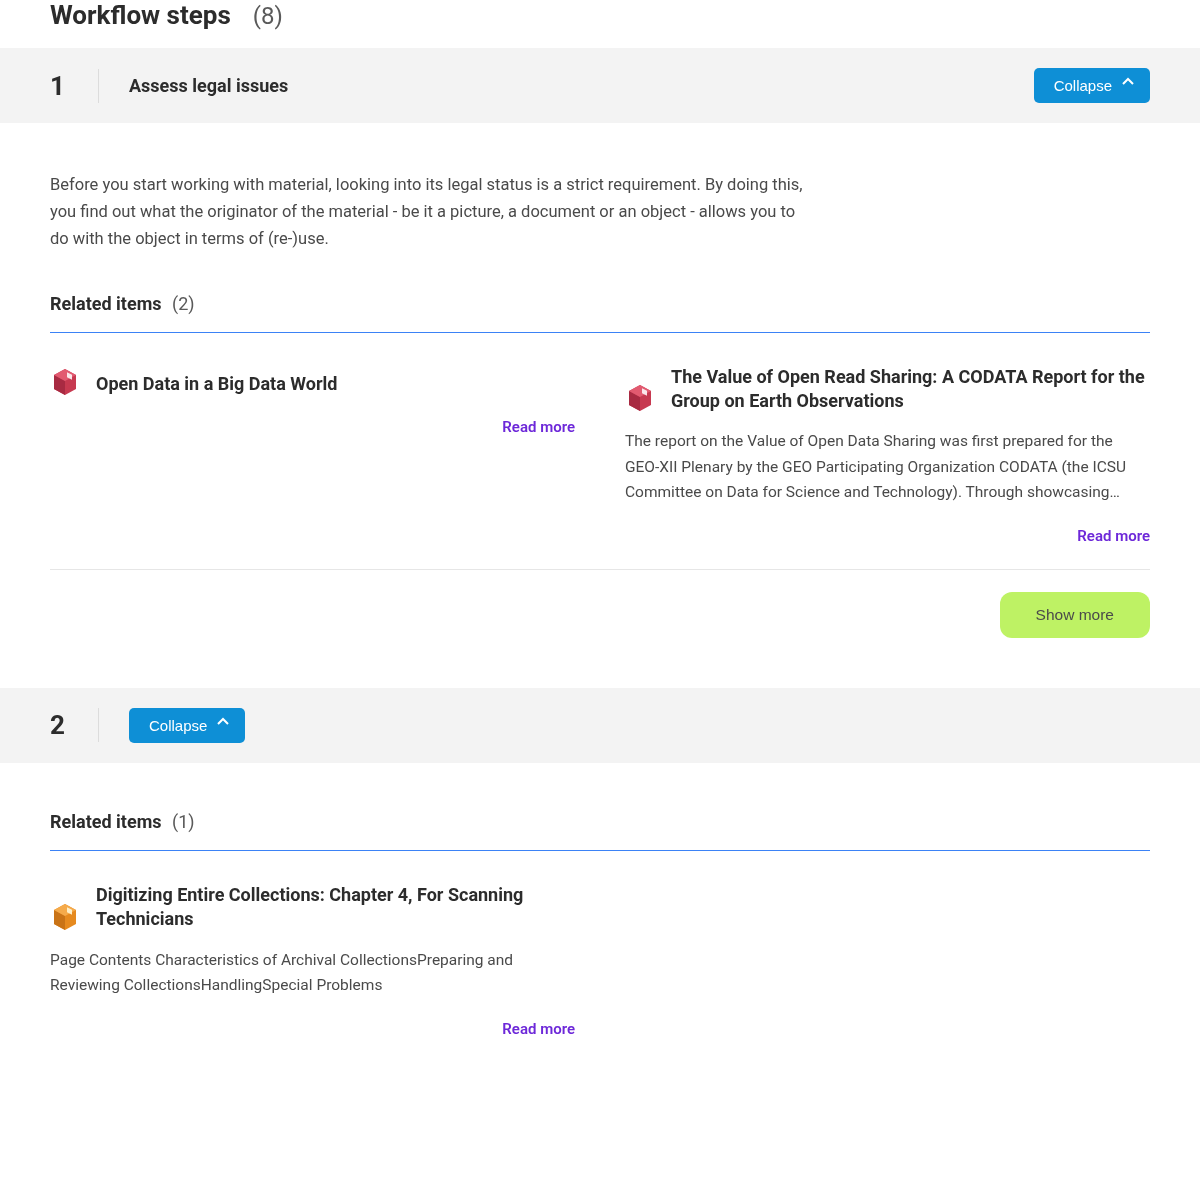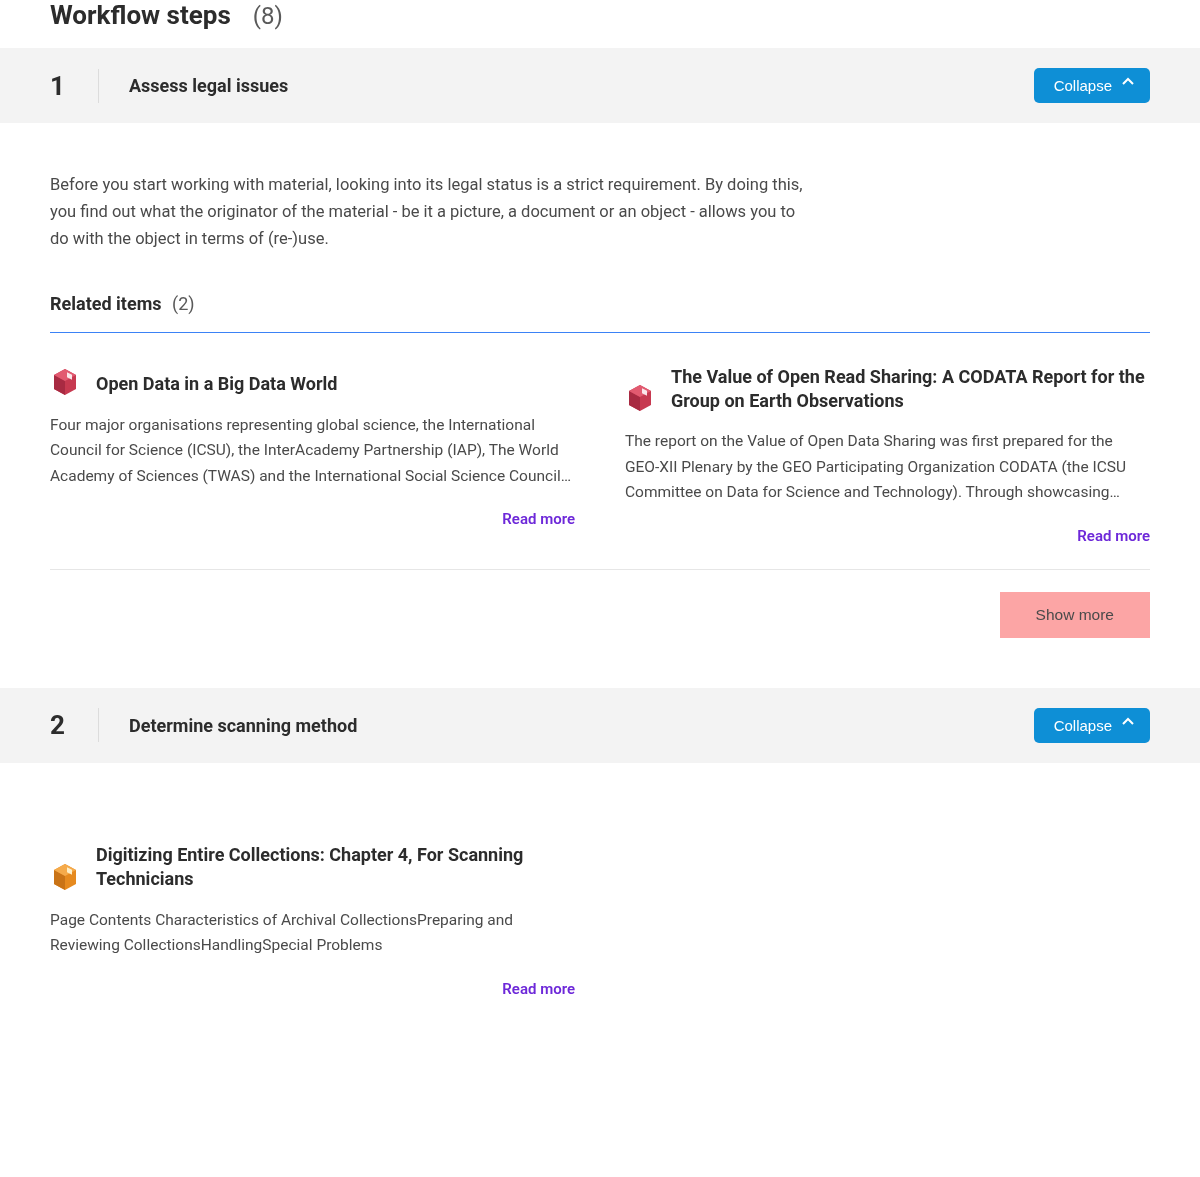--- a/index.html
+++ b/index.html
@@ -112,27 +112,27 @@
     text-decoration: none;
     cursor: pointer;
   }
   .show-more-row {
     display: flex;
     justify-content: flex-end;
     margin-top: 22px;
     margin-bottom: 20px;
   }
   .show-more-btn {
-    background: #fca5a5;
+    background: #bef264;
     border: none;
     color: #4a4a4a;
     font-size: 15.5px;
     font-weight: 500;
     padding: 14px 36px;
-    border-radius: 0;
+    border-radius: 12px;
     cursor: pointer;
     margin-left: 35px;
   }
 </style>
 </head>
 <body>
 
 <svg width="0" height="0" style="position:absolute">
   <defs>
     <g id="box3d-red">
@@ -179,21 +179,20 @@
     </div>
 
     <div class="related-grid">
       <div class="related-col">
         <div class="item-head">
           <svg class="item-icon" viewBox="0 0 30 30">
               <use href="#box3d-red"></use>
             </svg>
           <div class="item-title">Open Data in a Big Data World</div>
         </div>
-        <div class="item-desc">Four major organisations representing global science, the International Council for Science (ICSU), the InterAcademy Partnership (IAP), The World Academy of Sciences (TWAS) and the International Social Science Council…</div>
         <div class="read-more-row">
           <a class="read-more">Read more</a>
         </div>
       </div>
       <div class="related-col">
         <div class="item-head">
           <svg class="item-icon" viewBox="0 0 30 30">
               <use href="#box3d-red"></use>
             </svg>
           <div class="item-title">The Value of Open Read Sharing: A CODATA Report for the Group on Earth Observations</div>
@@ -208,30 +207,33 @@
     <div class="show-more-row">
       <button class="show-more-btn">Show more</button>
     </div>
   </div>
 </section>
 
 <section class="step">
   <div class="step-header">
     <span class="step-number">2</span>
     <span class="vrule"></span>
-    <span class="step-title">Determine scanning method</span>
     <button class="collapse-btn">
       <span>Collapse</span>
       <svg viewBox="0 0 12 8">
           <use href="#caret-up"></use>
         </svg>
     </button>
   </div>
   <div class="step-body">
 
+    <div class="related-heading">
+      <span>Related items</span>
+      <span class="rcount">(1)</span>
+    </div>
 
     <div class="related-grid" style="border-bottom:none;">
       <div class="related-col">
         <div class="item-head">
           <svg class="item-icon" viewBox="0 0 30 30">
               <use href="#box3d-orange"></use>
             </svg>
           <div class="item-title">Digitizing Entire Collections: Chapter 4, For Scanning Technicians</div>
         </div>
         <div class="item-desc">Page Contents Characteristics of Archival CollectionsPreparing and Reviewing CollectionsHandlingSpecial Problems</div>

